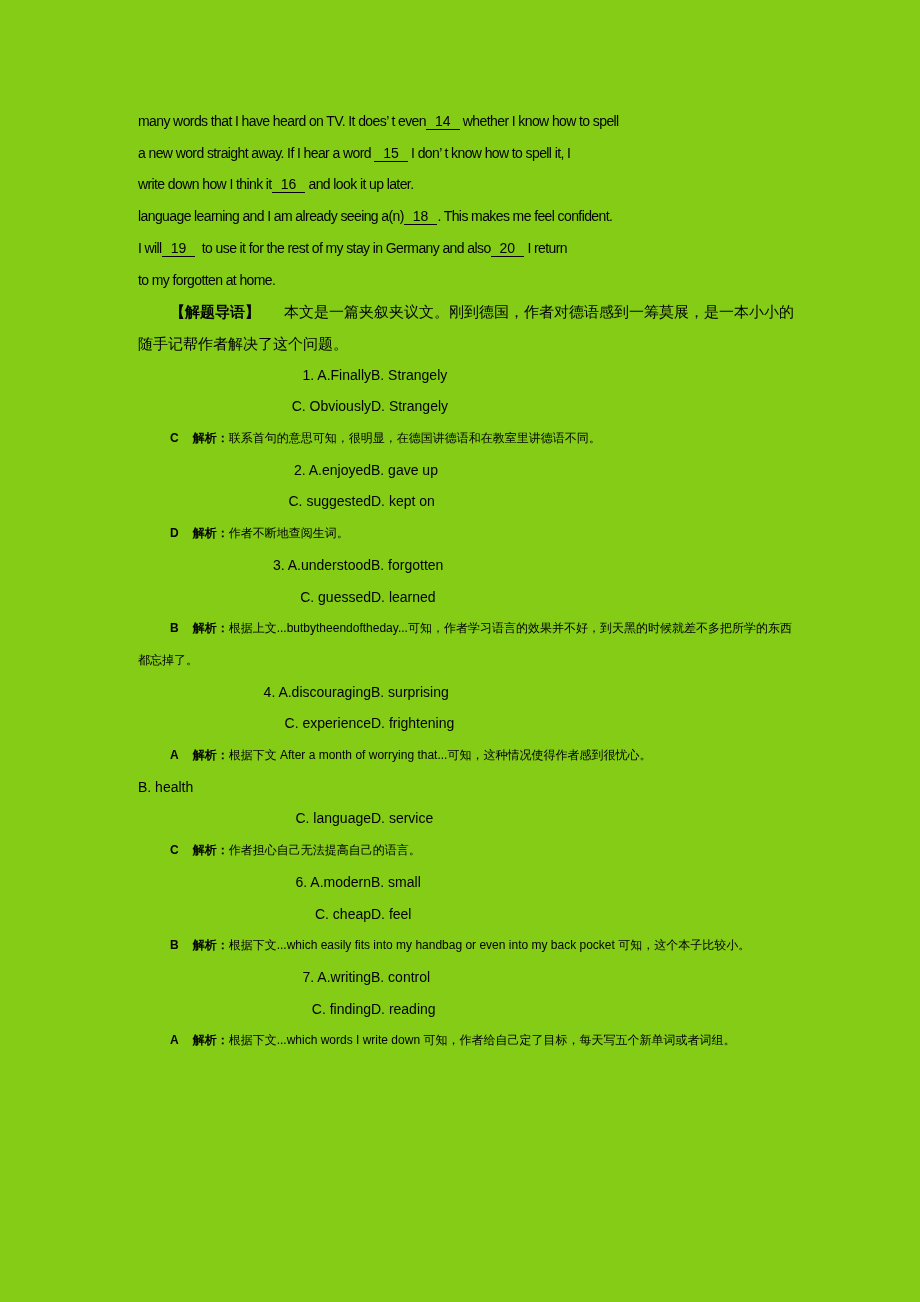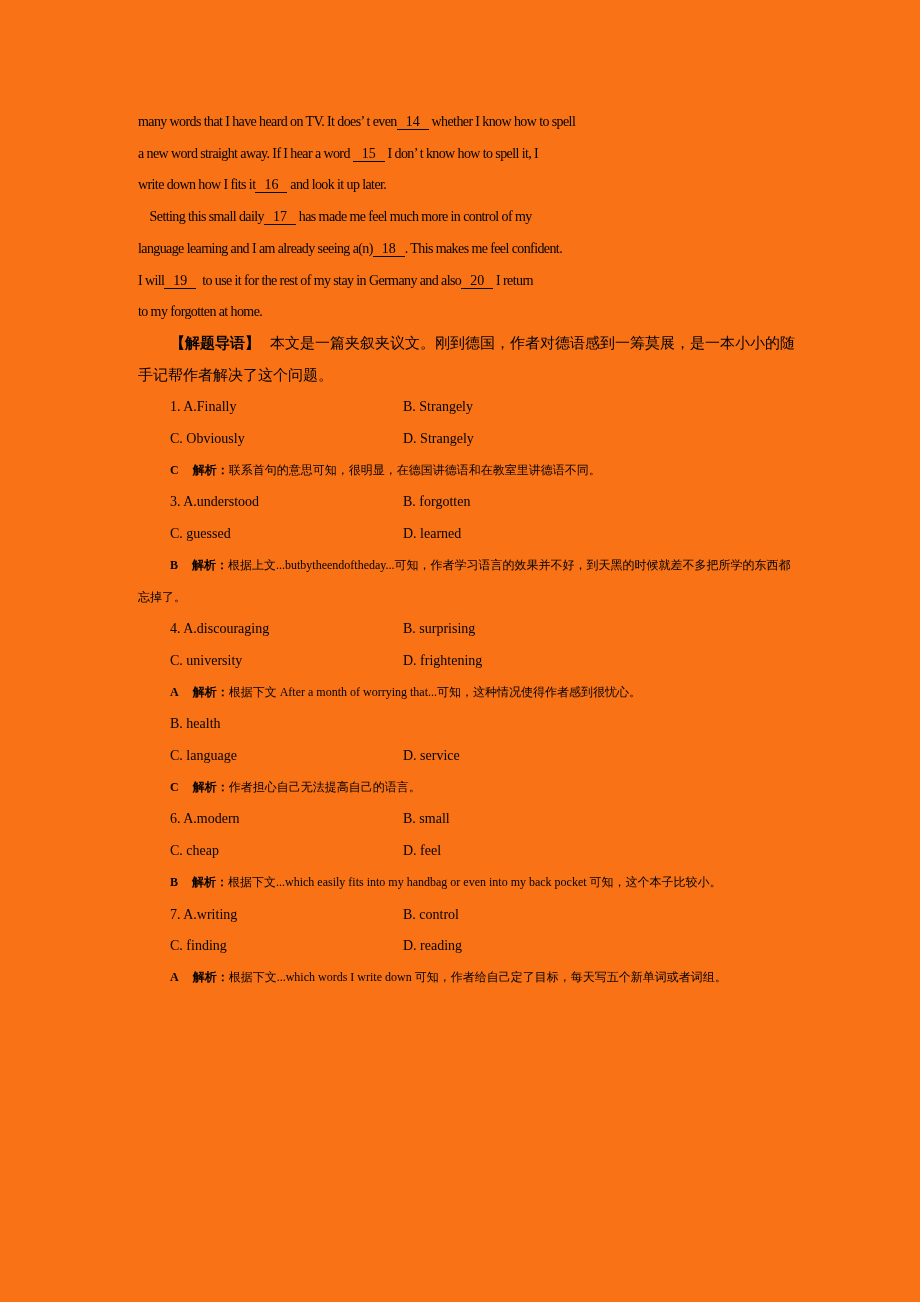--- a/index.html
+++ b/index.html
@@ -1,78 +1,82 @@
 <!DOCTYPE html>
 <html><head>
 <meta charset="utf-8">
 <style>
   html,body { margin:0; padding:0; background:#ffffff; }
   .page {
     width:920px; height:1302px; box-sizing:border-box;
-    background:#f97316; color:#000;
+    background:#84cc16; color:#000;
     padding:106px 118px 0 138px;
-    font-family:Liberation Serif, serif;
+    font-family:Liberation Sans, sans-serif;
     font-size:14px; line-height:31.7px;
   }
   .line { white-space:pre-wrap; letter-spacing:-0.6px; }
   .blank {
     border-bottom:1.5px solid #000;
     padding:0 9px;
     letter-spacing:0;
   }
   p { margin:0; }
   .cnpara {
     font-size:15px; letter-spacing:0;
     text-indent:32px;
     white-space:pre-wrap;
   }
-  .cnpara .lbl { font-weight:bold; margin-right:10px; }
-  .optrow { display:flex; margin-left:32px; white-space:pre; }
+  .cnpara .lbl { font-weight:bold; margin-right:24px; }
+  .optrow { display:flex; white-space:pre;text-align:right; }
   .optrow .colA { width:233px; }
   .analysis {
     font-size:12px; letter-spacing:0;
     text-indent:32px;
     white-space:pre-wrap;
   }
   .ans { font-weight:bold; margin-right:14px; }
   .lblB { font-weight:bold; }
 </style>
 </head>
 <body>
 
 <div class="page">
 
   <div>
     <div class="line"><span>many words that I have heard on TV. It does’ t even</span><span class="blank">14</span><span> whether I know how to spell</span></div>
     <div class="line"><span>a new word straight away. If I hear a word </span><span class="blank">15</span><span> I don’ t know how to spell it, I</span></div>
-    <div class="line"><span>write down how I fits it</span><span class="blank">16</span><span> and look it up later.</span></div>
-    <div class="line"><span>    Setting this small daily</span><span class="blank">17</span><span> has made me feel much more in control of my</span></div>
+    <div class="line"><span>write down how I think it</span><span class="blank">16</span><span> and look it up later.</span></div>
     <div class="line"><span>language learning and I am already seeing a(n)</span><span class="blank">18</span><span>. This makes me feel confident.</span></div>
     <div class="line"><span>I will</span><span class="blank">19</span><span>  to use it for the rest of my stay in Germany and also</span><span class="blank">20</span><span> I return</span></div>
     <div class="line"><span>to my forgotten at home.</span></div>
   </div>
 
   <p class="cnpara"><span class="lbl">【解题导语】</span><span>本文是一篇夹叙夹议文。刚到德国，作者对德语感到一筹莫展，是一本小小的随手记帮作者解决了这个问题。</span></p>
 
   <div>
     <div class="optrow"><span class="colA">1. A.Finally</span><span>B. Strangely</span></div>
     <div class="optrow"><span class="colA">C. Obviously</span><span>D. Strangely</span></div>
     <p class="analysis"><span class="ans">C</span><span class="lblB">解析：</span><span>联系首句的意思可知，很明显，在德国讲德语和在教室里讲德语不同。</span></p>
   </div>
 
+  <div>
+    <div class="optrow"><span class="colA">2. A.enjoyed</span><span>B. gave up</span></div>
+    <div class="optrow"><span class="colA">C. suggested</span><span>D. kept on</span></div>
+    <p class="analysis"><span class="ans">D</span><span class="lblB">解析：</span><span>作者不断地查阅生词。</span></p>
+  </div>
 
   <div>
     <div class="optrow"><span class="colA">3. A.understood</span><span>B. forgotten</span></div>
     <div class="optrow"><span class="colA">C. guessed</span><span>D. learned</span></div>
     <p class="analysis"><span class="ans">B</span><span class="lblB">解析：</span><span>根据上文...butbytheendoftheday...可知，作者学习语言的效果并不好，到天黑的时候就差不多把所学的东西都忘掉了。</span></p>
   </div>
 
   <div>
     <div class="optrow"><span class="colA">4. A.discouraging</span><span>B. surprising</span></div>
-    <div class="optrow"><span class="colA">C. university</span><span>D. frightening</span></div>
+    <div class="optrow"><span class="colA">C. experience</span><span>D. frightening</span></div>
     <p class="analysis"><span class="ans">A</span><span class="lblB">解析：</span><span>根据下文 After a month of worrying that...可知，这种情况使得作者感到很忧心。</span></p>
   </div>
 
   <div>
     <div class="optrow"><span>B. health</span></div>
     <div class="optrow"><span class="colA">C. language</span><span>D. service</span></div>
     <p class="analysis"><span class="ans">C</span><span class="lblB">解析：</span><span>作者担心自己无法提高自己的语言。</span></p>
   </div>
 
   <div>

